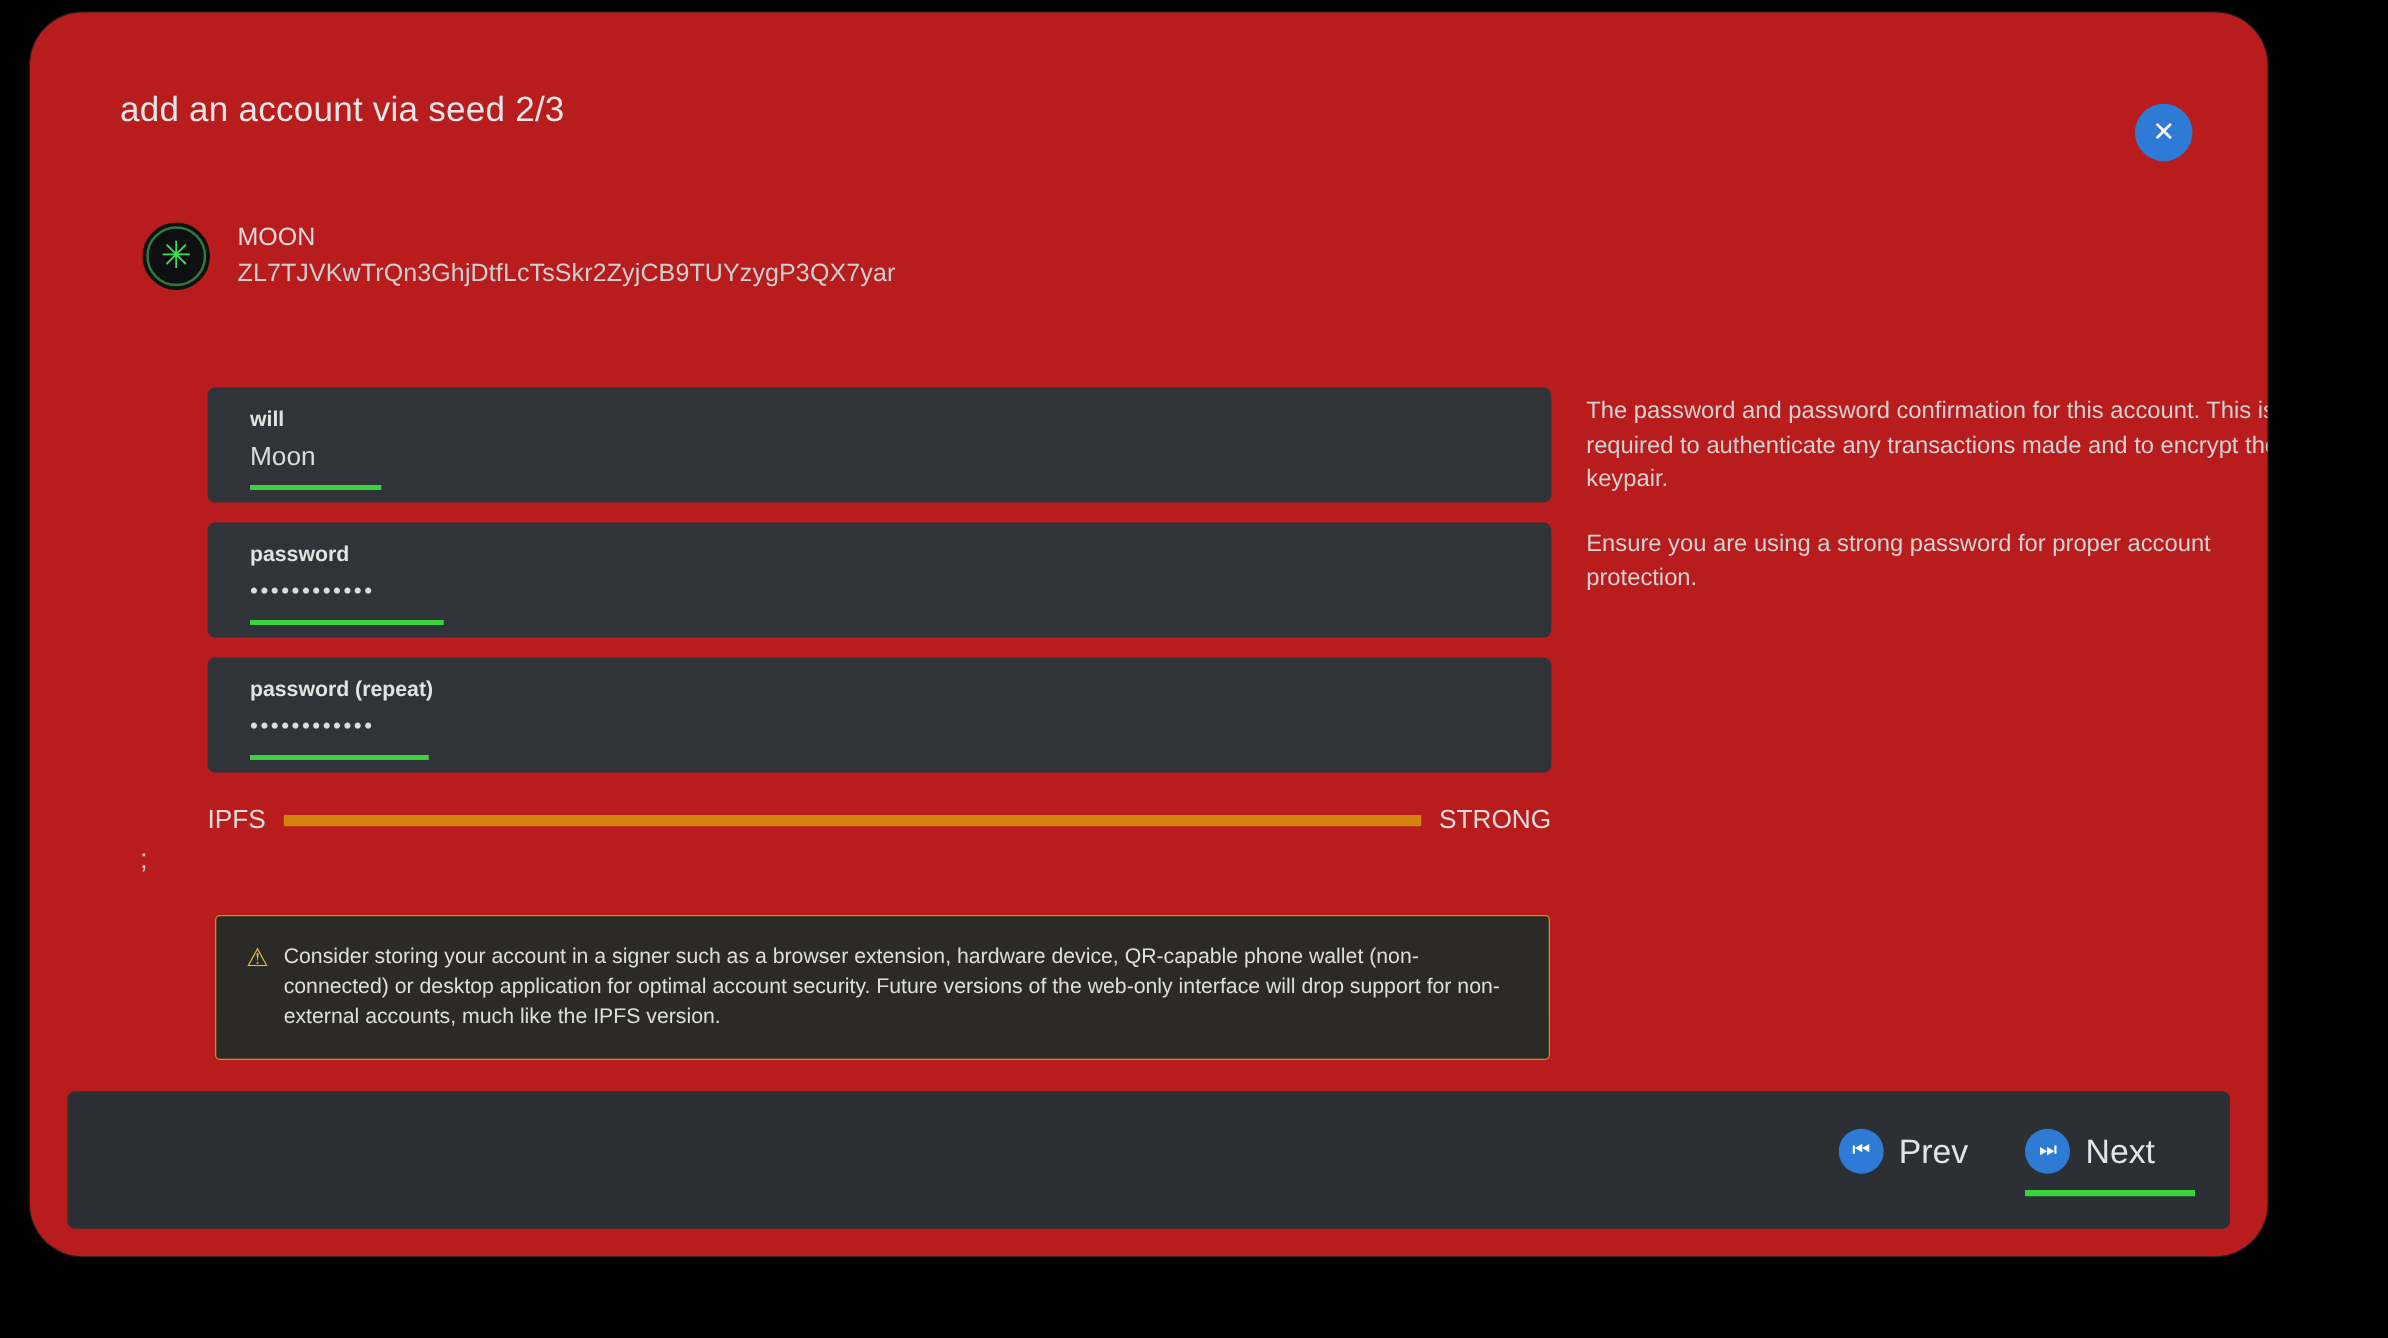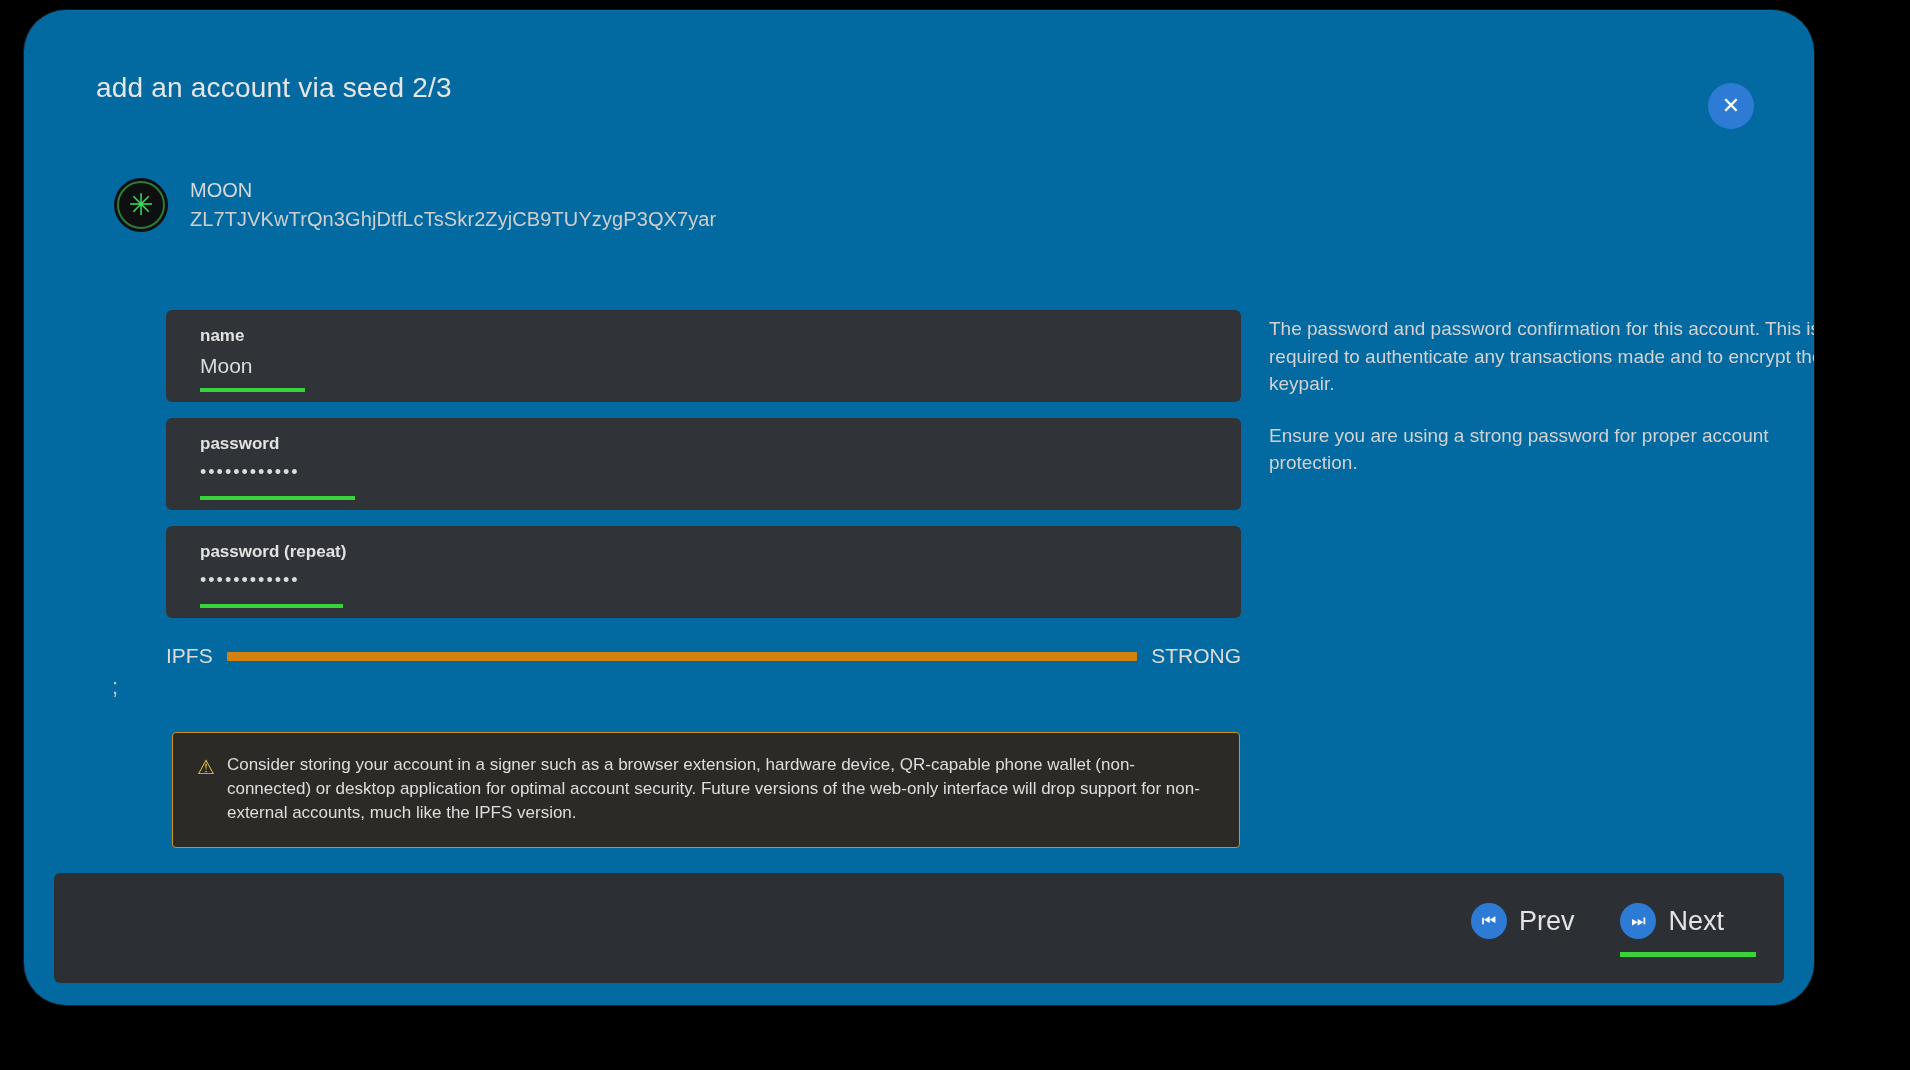--- a/index.html
+++ b/index.html
@@ -16,21 +16,21 @@
     width: 1910px;
     height: 1070px;
     background: #000000;
   }
   .modal {
     position: absolute;
     left: 24px;
     top: 10px;
     width: 1790px;
     height: 995px;
-    background: #0369a1;
+    background: #b91c1c;
     border-radius: 42px;
     box-shadow: 0 0 0 1px #1a1c1f;
     overflow: hidden;
   }
   .modal-header {
     position: relative;
     height: 110px;
   }
   .modal-title {
     position: absolute;
@@ -283,21 +283,21 @@
       </div>
       <div class="account-meta">
         <div class="account-name">MOON</div>
         <div class="account-address">ZL7TJVKwTrQn3GhjDtfLcTsSkr2ZyjCB9TUYzygP3QX7yar</div>
       </div>
     </div>
 
     <div class="form-col">
 
       <div class="field tall">
-        <div class="field-label">name</div>
+        <div class="field-label">will</div>
         <div class="field-value">Moon</div>
         <div class="underline u-name"></div>
       </div>
 
       <div class="field tall">
         <div class="field-label">password</div>
         <div class="field-value dots">••••••••••••</div>
         <div class="underline u-pass"></div>
       </div>
 

